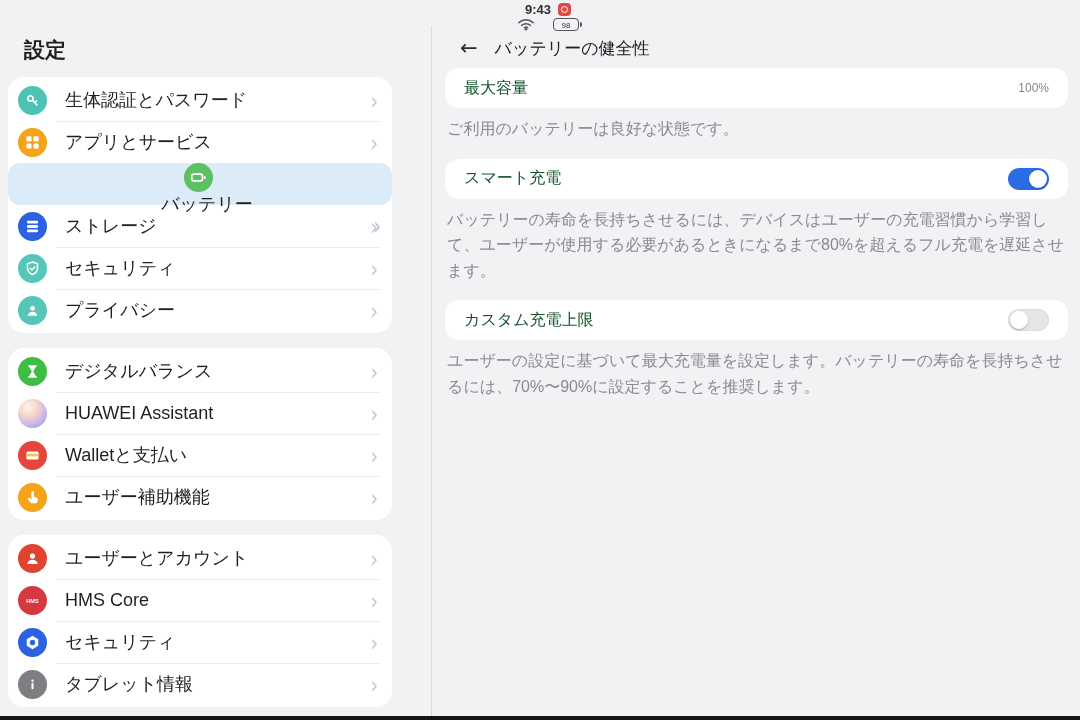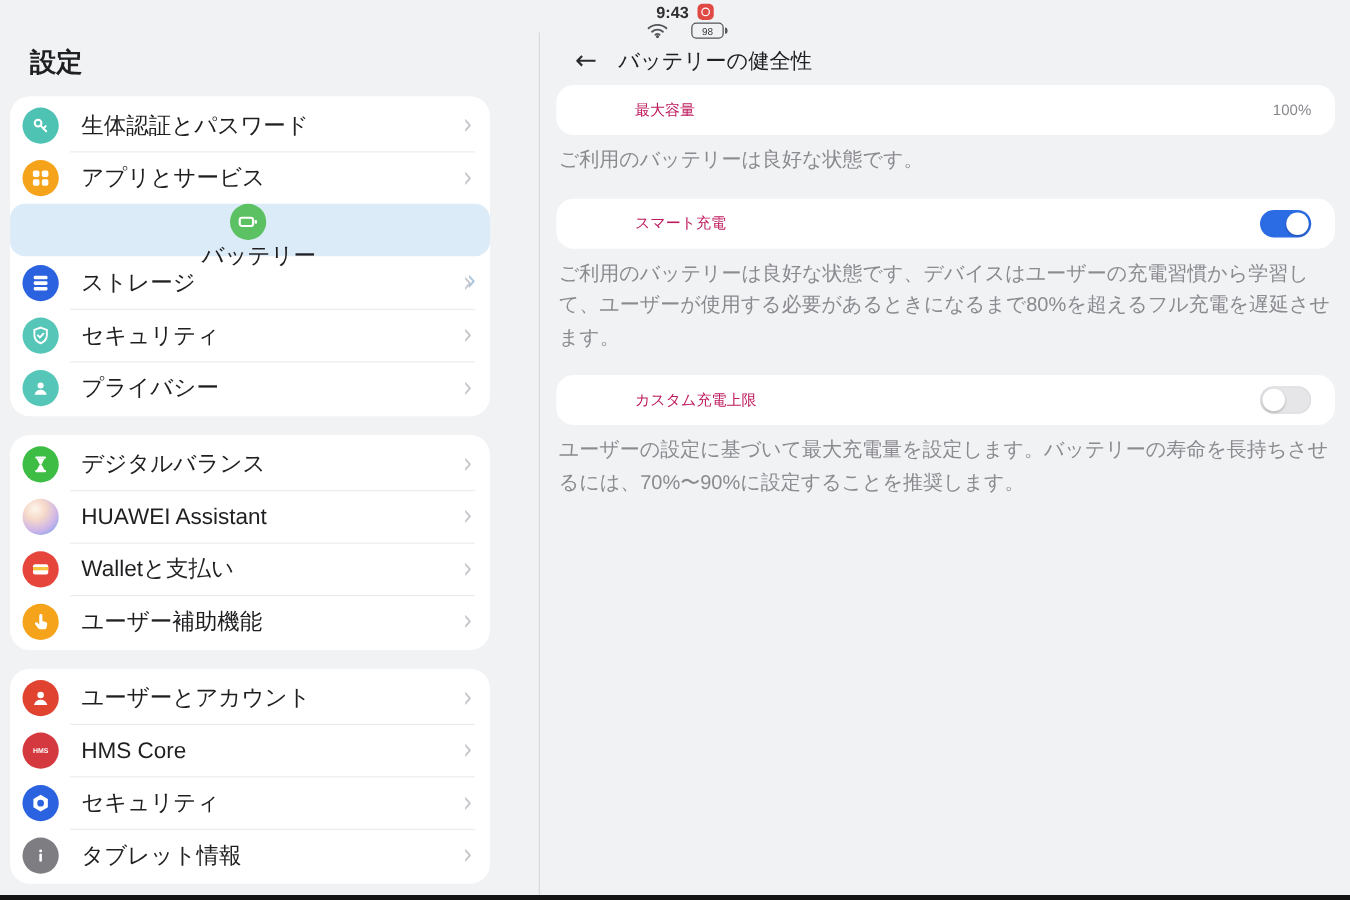--- a/index.html
+++ b/index.html
@@ -44,21 +44,21 @@
   .row-label{ margin-left:18px; font-size:18px; color:#1f1f22; }
   .chevron{ margin-left:auto; font-size:19px; line-height:1; color:#c6c6cb;
     font-family:"DejaVu Sans",sans-serif; transform:scaleY(1.25); }
   .row.selected .chevron{ color:#a9c4dd; }
   
   .detail-header{ height:42px; display:flex; align-items:center; gap:17px; padding:2px 0 0 28px; }
   .back-arrow{ font-size:21px; color:#2b2b2e; cursor:pointer; font-family:"DejaVu Sans",sans-serif; }
   .detail-title{ font-size:17px; font-weight:400; color:#202022; }
   .dcard{ background:#fff; border-radius:14px; height:40px; margin:0 12px 0 13px;
     display:flex; align-items:center; justify-content:space-between; padding:0 19px; }
-  .dcard-label{ font-size:12px; color:#be185d;margin-left:44px; }
+  .dcard-label{ font-size:16px; color:#14532d; }
   .dcard-value{ font-size:12px; color:#86868b; }
   .caption{ margin:8px 14px 17px 15px; font-size:16px; line-height:1.6; color:#8a8a8f; }
   
   .toggle{ width:41px; height:22px; border-radius:12px; position:relative; cursor:pointer; }
   .toggle.on{ background:#2b6be4; }
   .toggle.off{ background:#e6e6e9; box-shadow:inset 0 0 0 1px #dedee2; }
   .toggle .knob{ position:absolute; top:2px; width:18px; height:18px; border-radius:50%;
     background:#fff; box-shadow:0 1px 2px rgba(0,0,0,.25); }
   .toggle.on .knob{ right:2px; }
   .toggle.off .knob{ left:2px; }
@@ -258,21 +258,21 @@
         <span class="dcard-label">最大容量</span>
         <span class="dcard-value">100%</span>
       </div>
       <div class="caption">ご利用のバッテリーは良好な状態です。</div>
       <div class="dcard">
         <span class="dcard-label">スマート充電</span>
         <div class="toggle on">
           <div class="knob"></div>
         </div>
       </div>
-      <div class="caption">ご利用のバッテリーは良好な状態です、デバイスはユーザーの充電習慣から学習して、ユーザーが使用する必要があるときになるまで80%を超えるフル充電を遅延させます。</div>
+      <div class="caption">バッテリーの寿命を長持ちさせるには、デバイスはユーザーの充電習慣から学習して、ユーザーが使用する必要があるときになるまで80%を超えるフル充電を遅延させます。</div>
       <div class="dcard">
         <span class="dcard-label">カスタム充電上限</span>
         <div class="toggle off">
           <div class="knob"></div>
         </div>
       </div>
       <div class="caption">ユーザーの設定に基づいて最大充電量を設定します。バッテリーの寿命を長持ちさせるには、70%〜90%に設定することを推奨します。</div>
     </div>
 </div>
 

